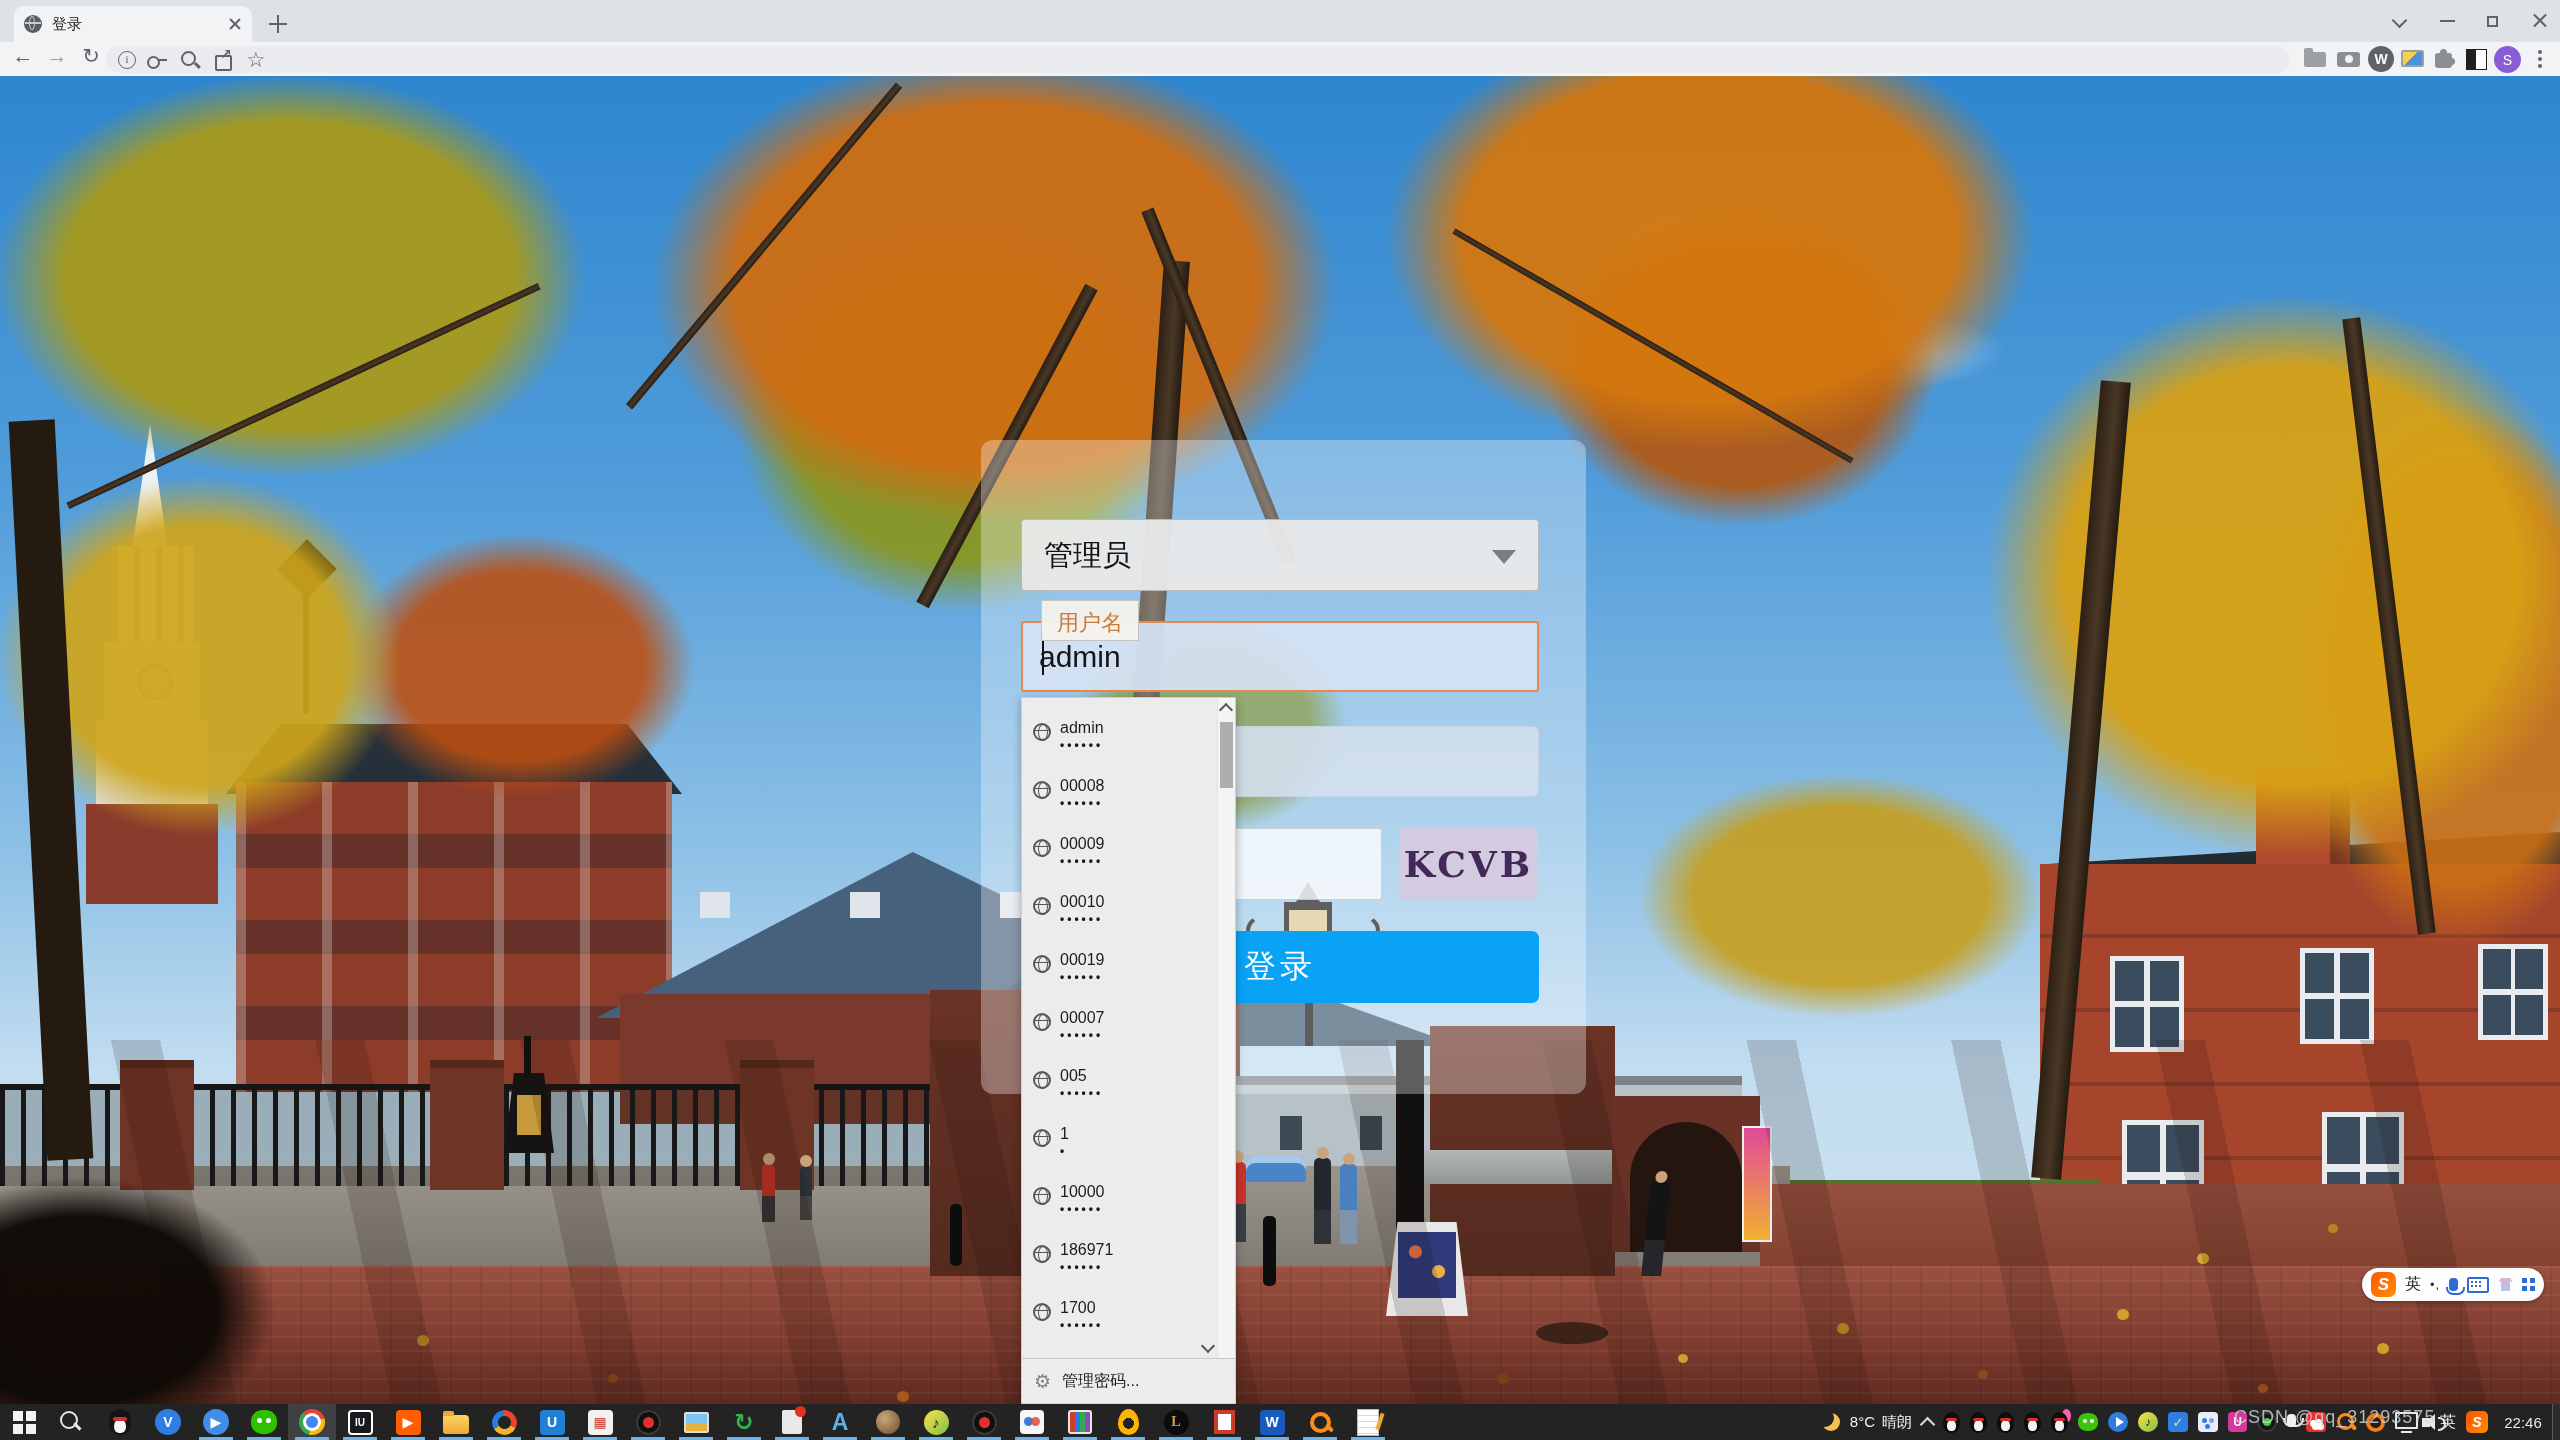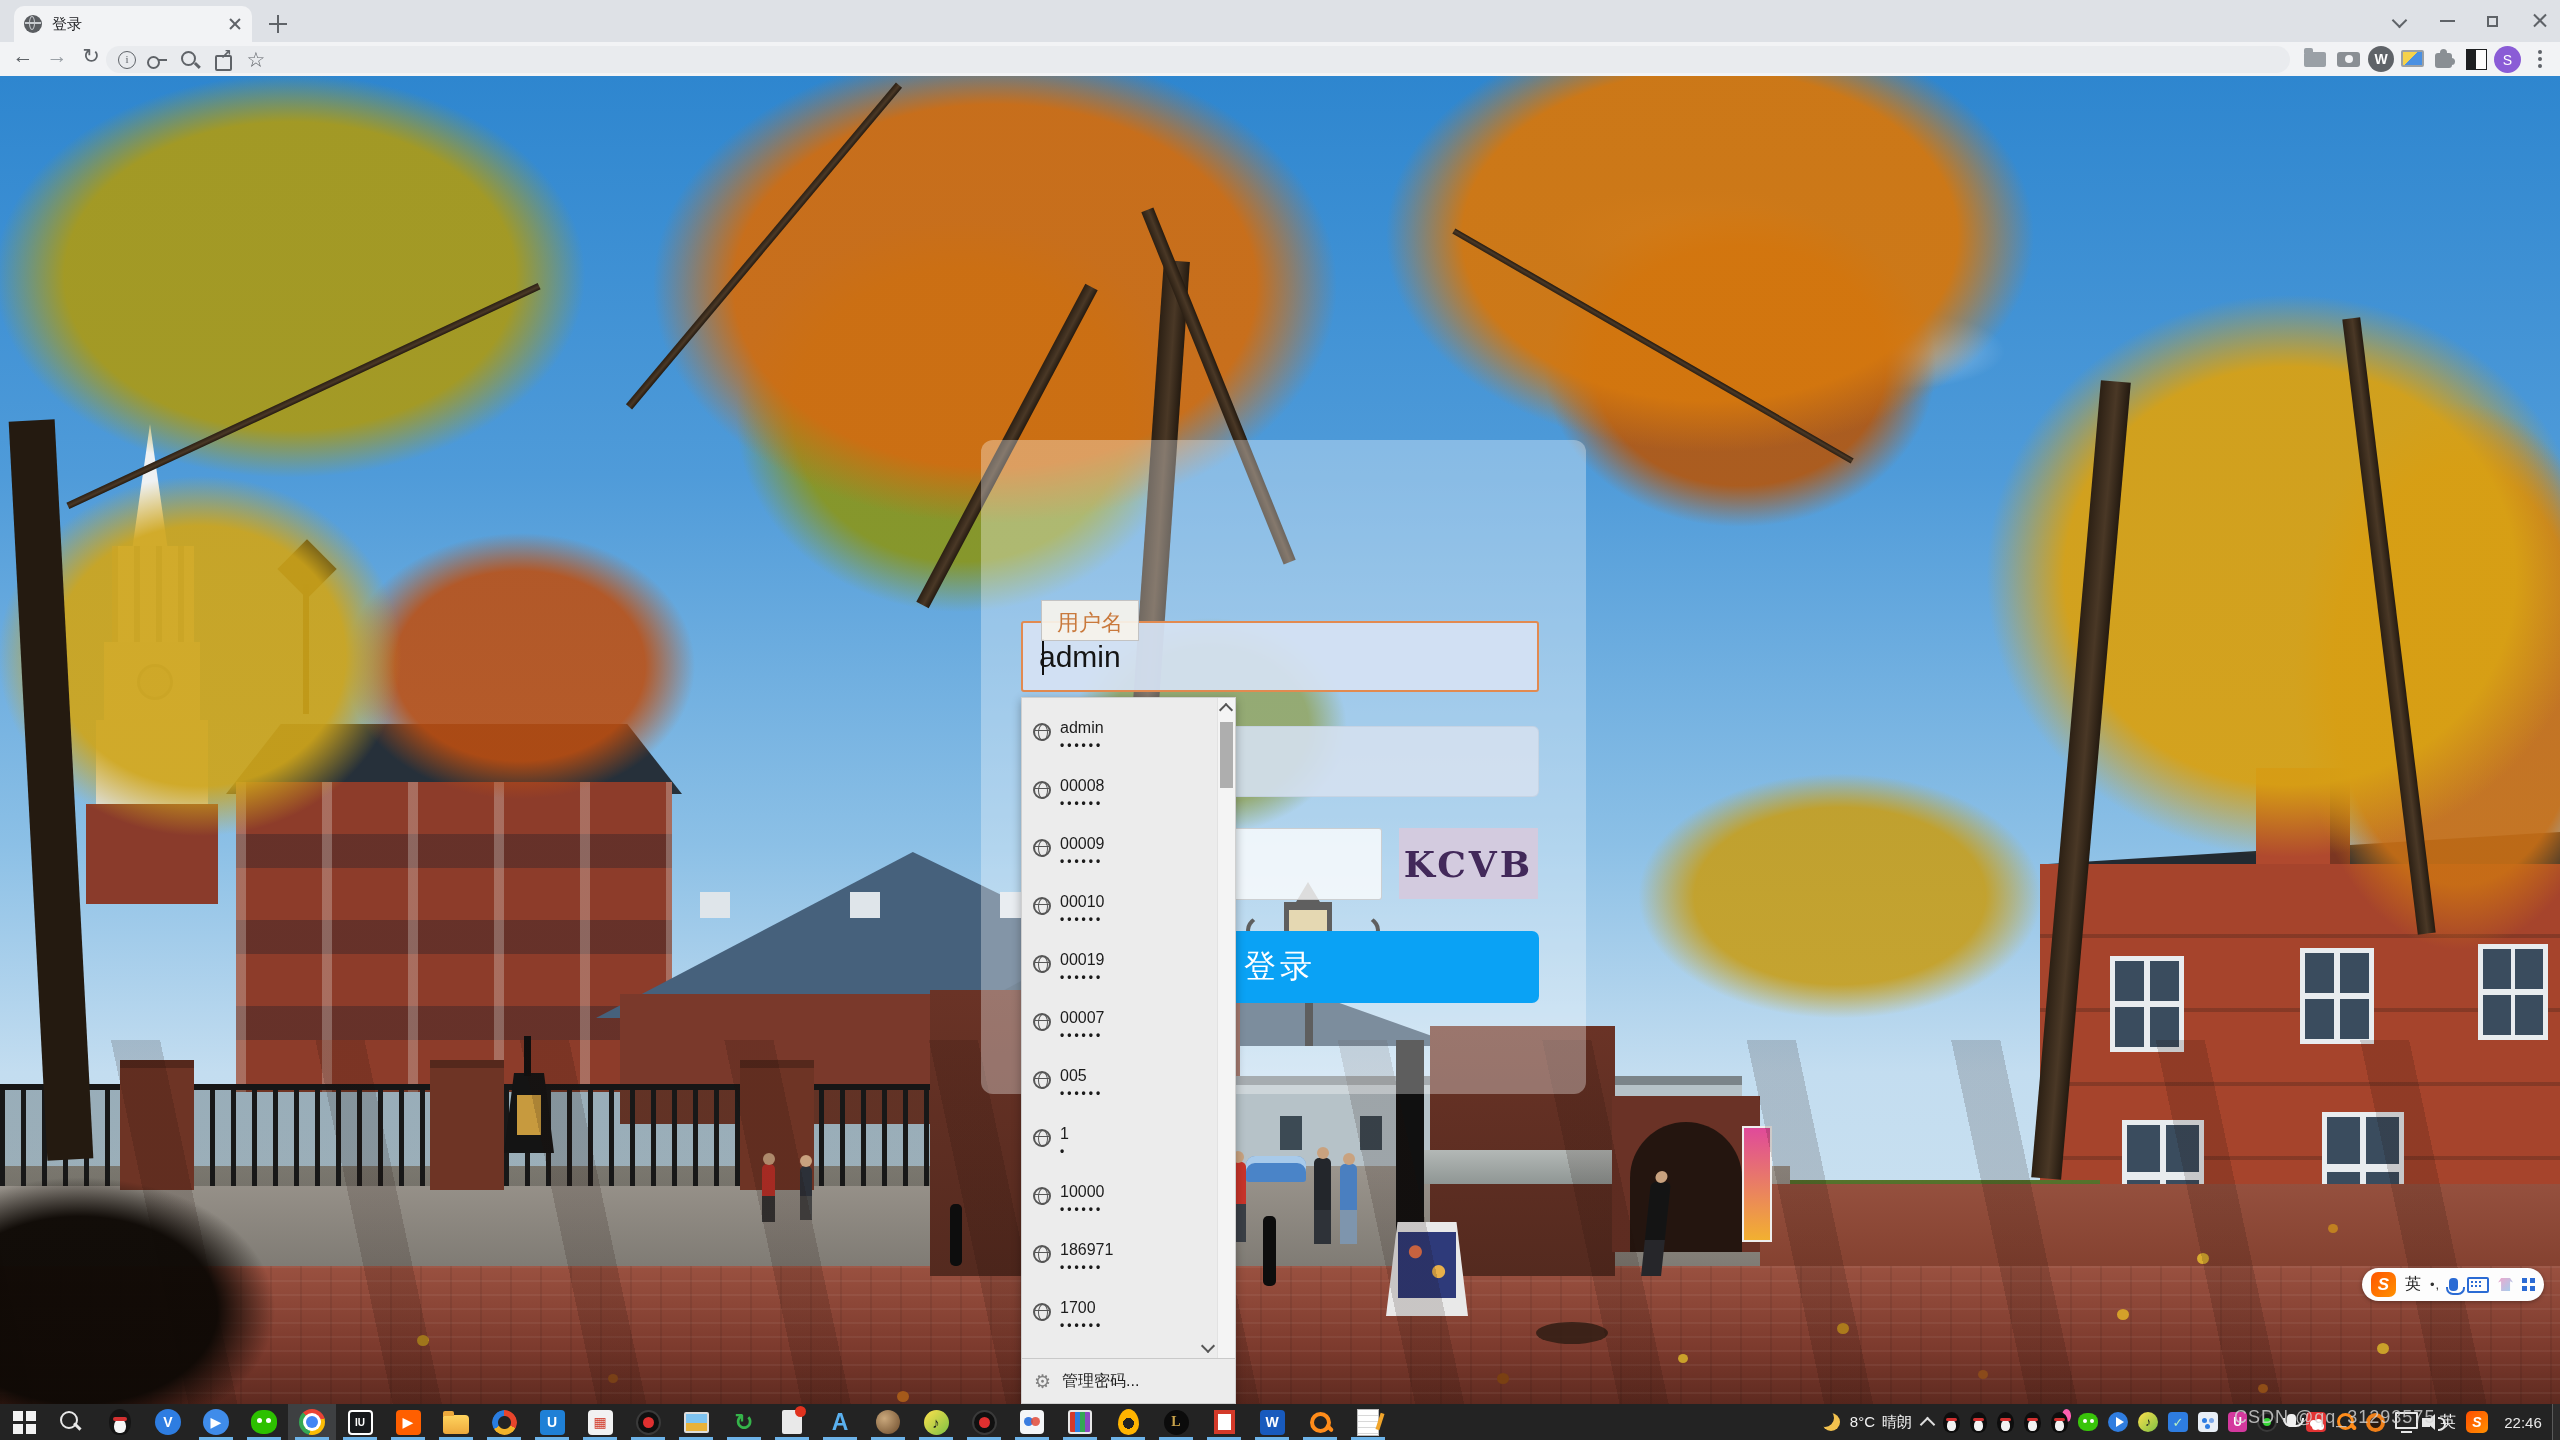--- a/index.html
+++ b/index.html
@@ -414,20 +414,24 @@
   <div class="trunk" style="left:2380px;top:240px;width:18px;height:620px;transform:rotate(-7deg);"></div>
   <div class="trunk" style="left:300px;top:60px;width:7px;height:520px;transform:rotate(65deg);"></div>
   <div class="trunk" style="left:1650px;top:40px;width:6px;height:460px;transform:rotate(-60deg);"></div>
   <div class="trunk" style="left:760px;top:-40px;width:8px;height:420px;transform:rotate(40deg);"></div>
   <div class="leafdots"></div>
   <div class="shadows"></div>
   <div class="dark-corner"></div>
 </div>
 
 <div class="card">
+  <div class="role-select">
+    <span>管理员</span>
+    <span class="role-caret"></span>
+  </div>
   <div class="field-chip">用户名</div>
   <div class="user-input">
     <span>admin</span>
     <span class="caret-bar"></span>
   </div>
   <div class="pass-input"></div>
   <div class="captcha-input"></div>
   <div class="captcha-img">KCVB</div>
   <div class="login-btn">登录</div>
 </div>

